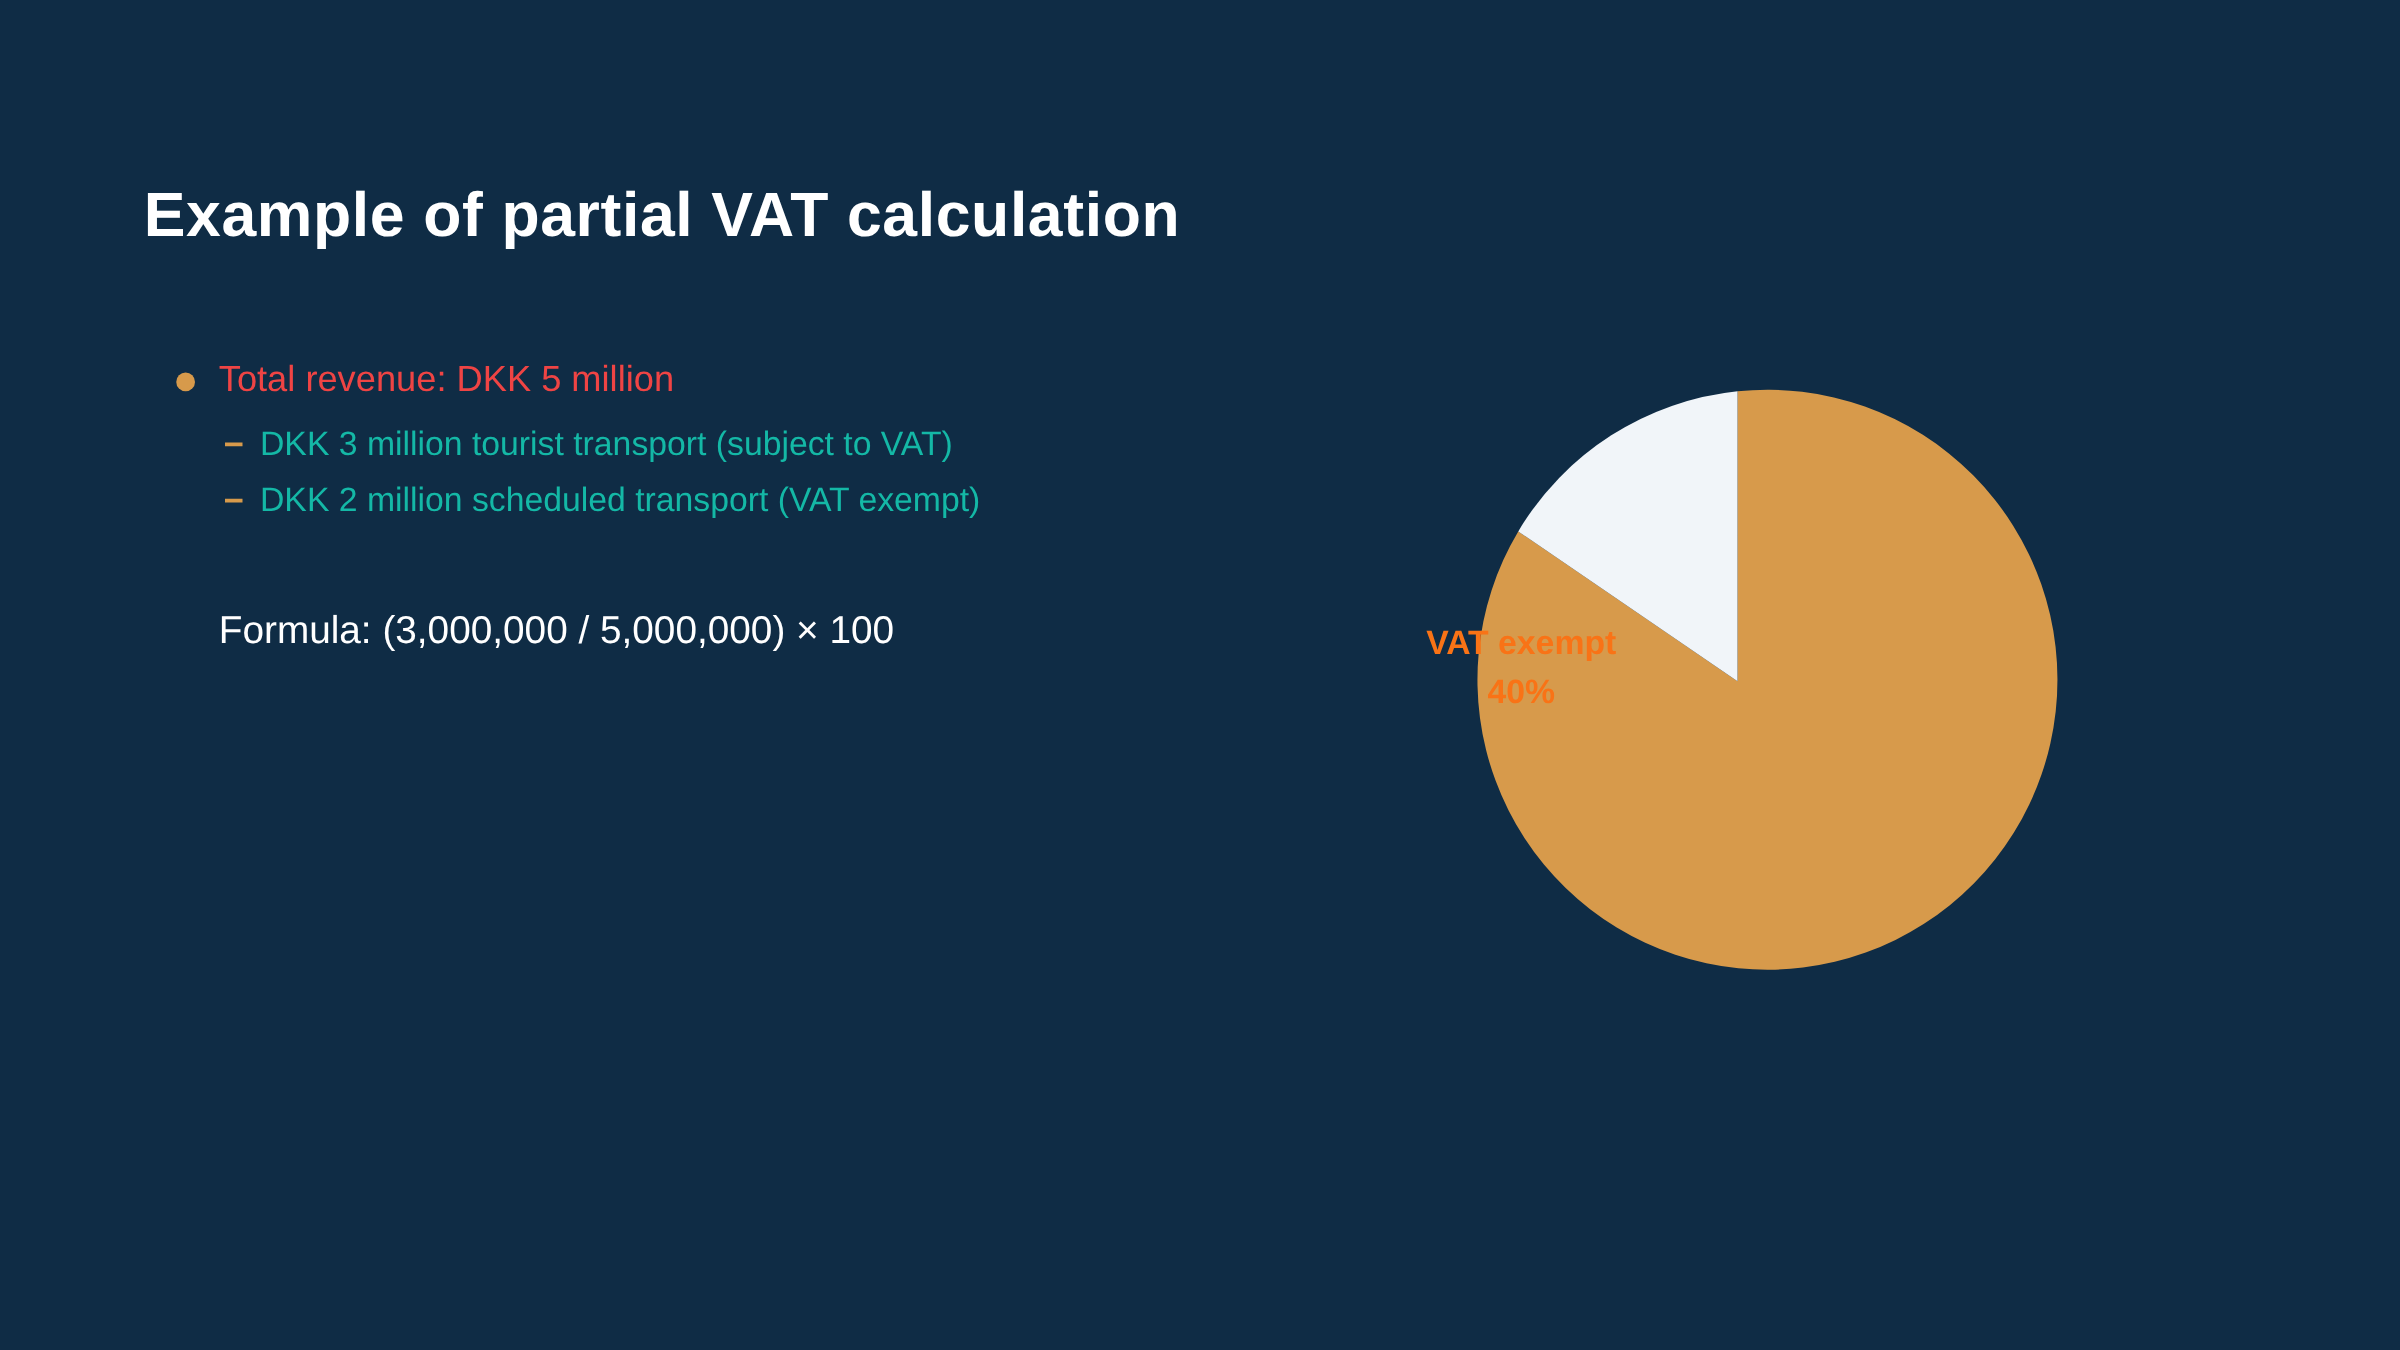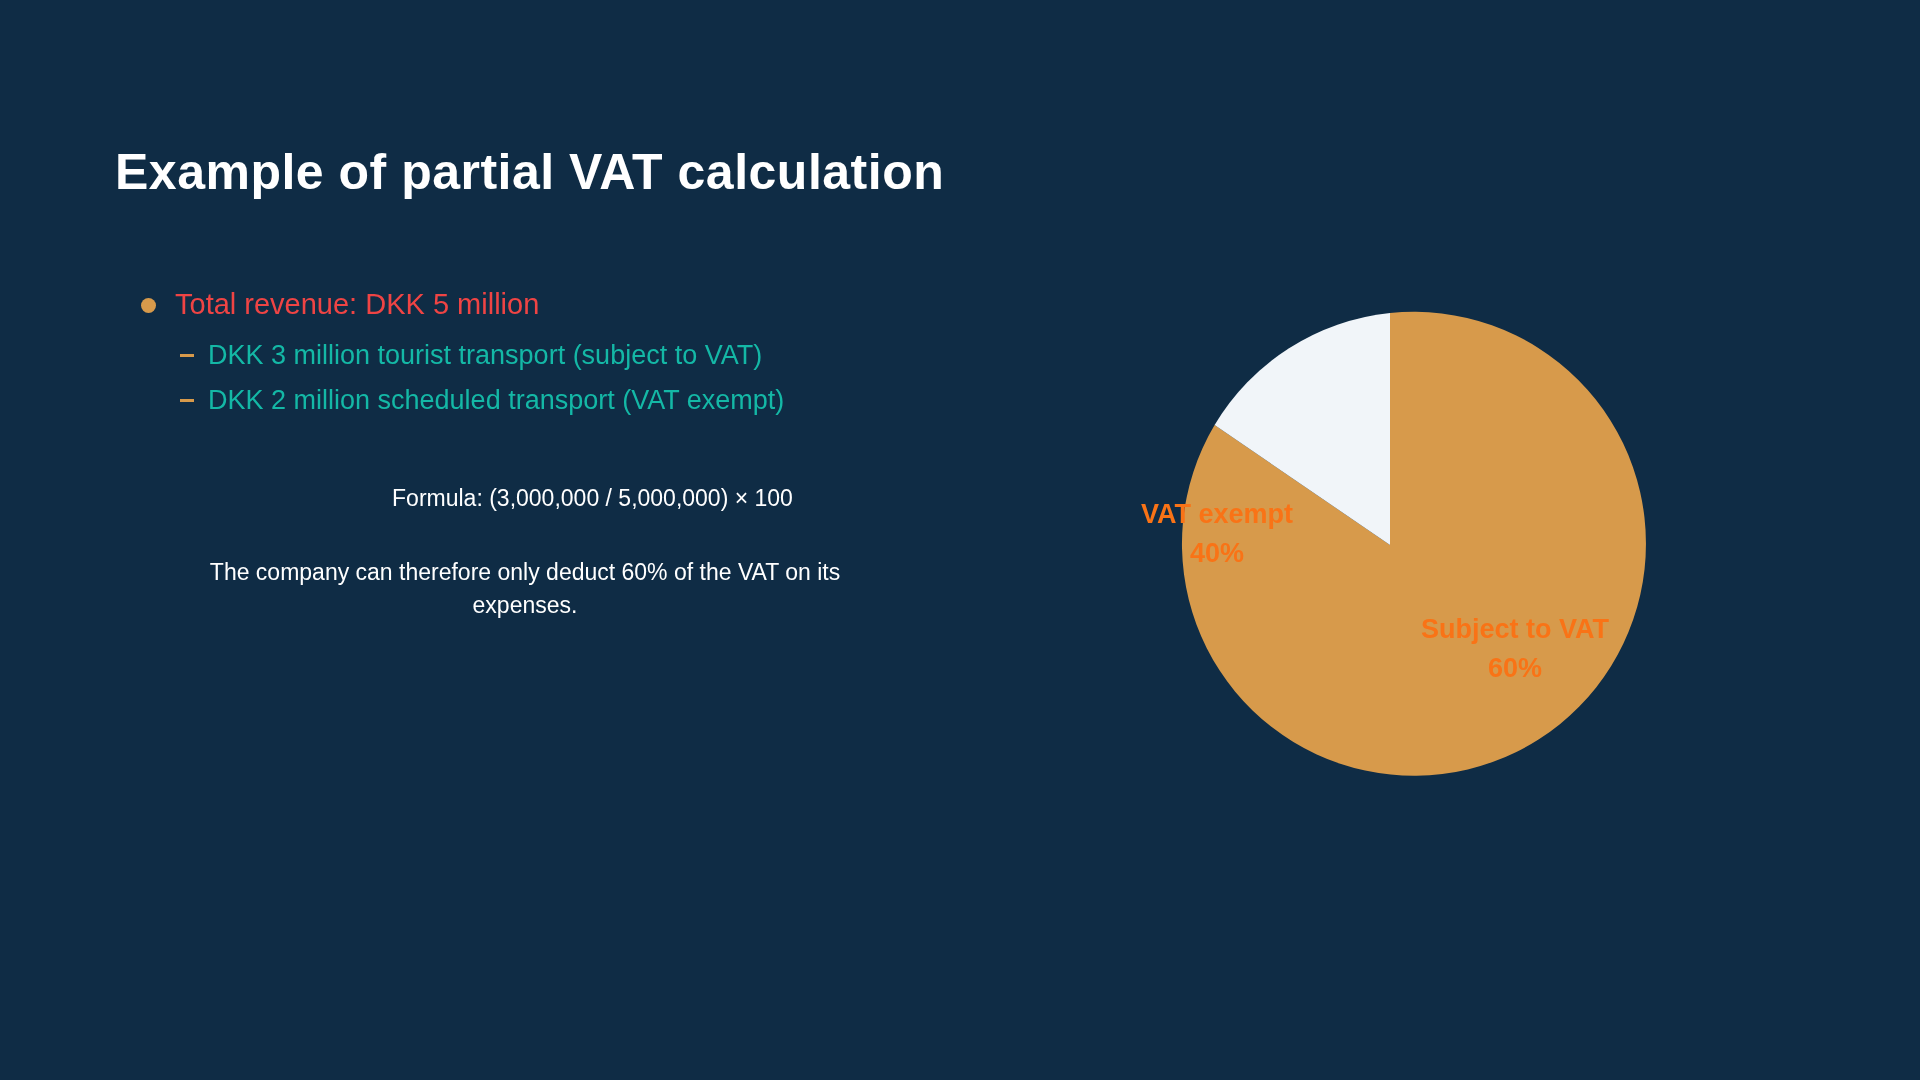--- a/index.html
+++ b/index.html
@@ -71,24 +71,23 @@
     position: absolute;
     left: 50px;
     top: 18px;
     width: 14px;
     height: 3px;
     background: #d79a4b;
   }
 
   .para {
     margin-left: 45px;
-    font-size: 23px;
+    font-size: 31px;
     line-height: 1.45;
     color: #ffffff;
-    text-align: center;
   }
   .para.formula { margin-top: 62px; }
   .para.result  { margin-top: 40px; }
   .para.note    { margin-top: 40px; width: 700px; }
 
   .accent { color: #d79a4b; }
 
   
   .chart-wrap {
     position: absolute;
@@ -141,36 +140,31 @@
     </div>
 
     <div class="sub-row">
       <span class="sub-dash"></span>
       <span>DKK 2 million scheduled transport (VAT exempt)</span>
     </div>
 
     <div class="para formula">Formula: (3,000,000 / 5,000,000) × 100</div>
 
 
-    <div class="para note">The company can therefore only deduct 60% of the VAT on its expenses.</div>
 
   </div>
 
   <div class="chart-wrap">
     <svg class="chart-svg" width="580" height="580" viewBox="0 0 580 580">
 
       <path d="M 290 290 L 290 58 A 232 232 0 1 1 114.6 170.1 Z" fill="#d79a4b"></path>
 
       <path d="M 290 290 L 114.6 170.1 A 232 232 0 0 1 290 58 Z" fill="#f1f5f9"></path>
     </svg>
 
     <div class="slice-label exempt">
       <span>VAT exempt</span>
       <span class="lbl-pct">40%</span>
     </div>
 
-    <div class="slice-label subject">
-      <span>Subject to VAT</span>
-      <span class="lbl-pct">60%</span>
-    </div>
   </div>
 
 </div>
 
 </body></html>

